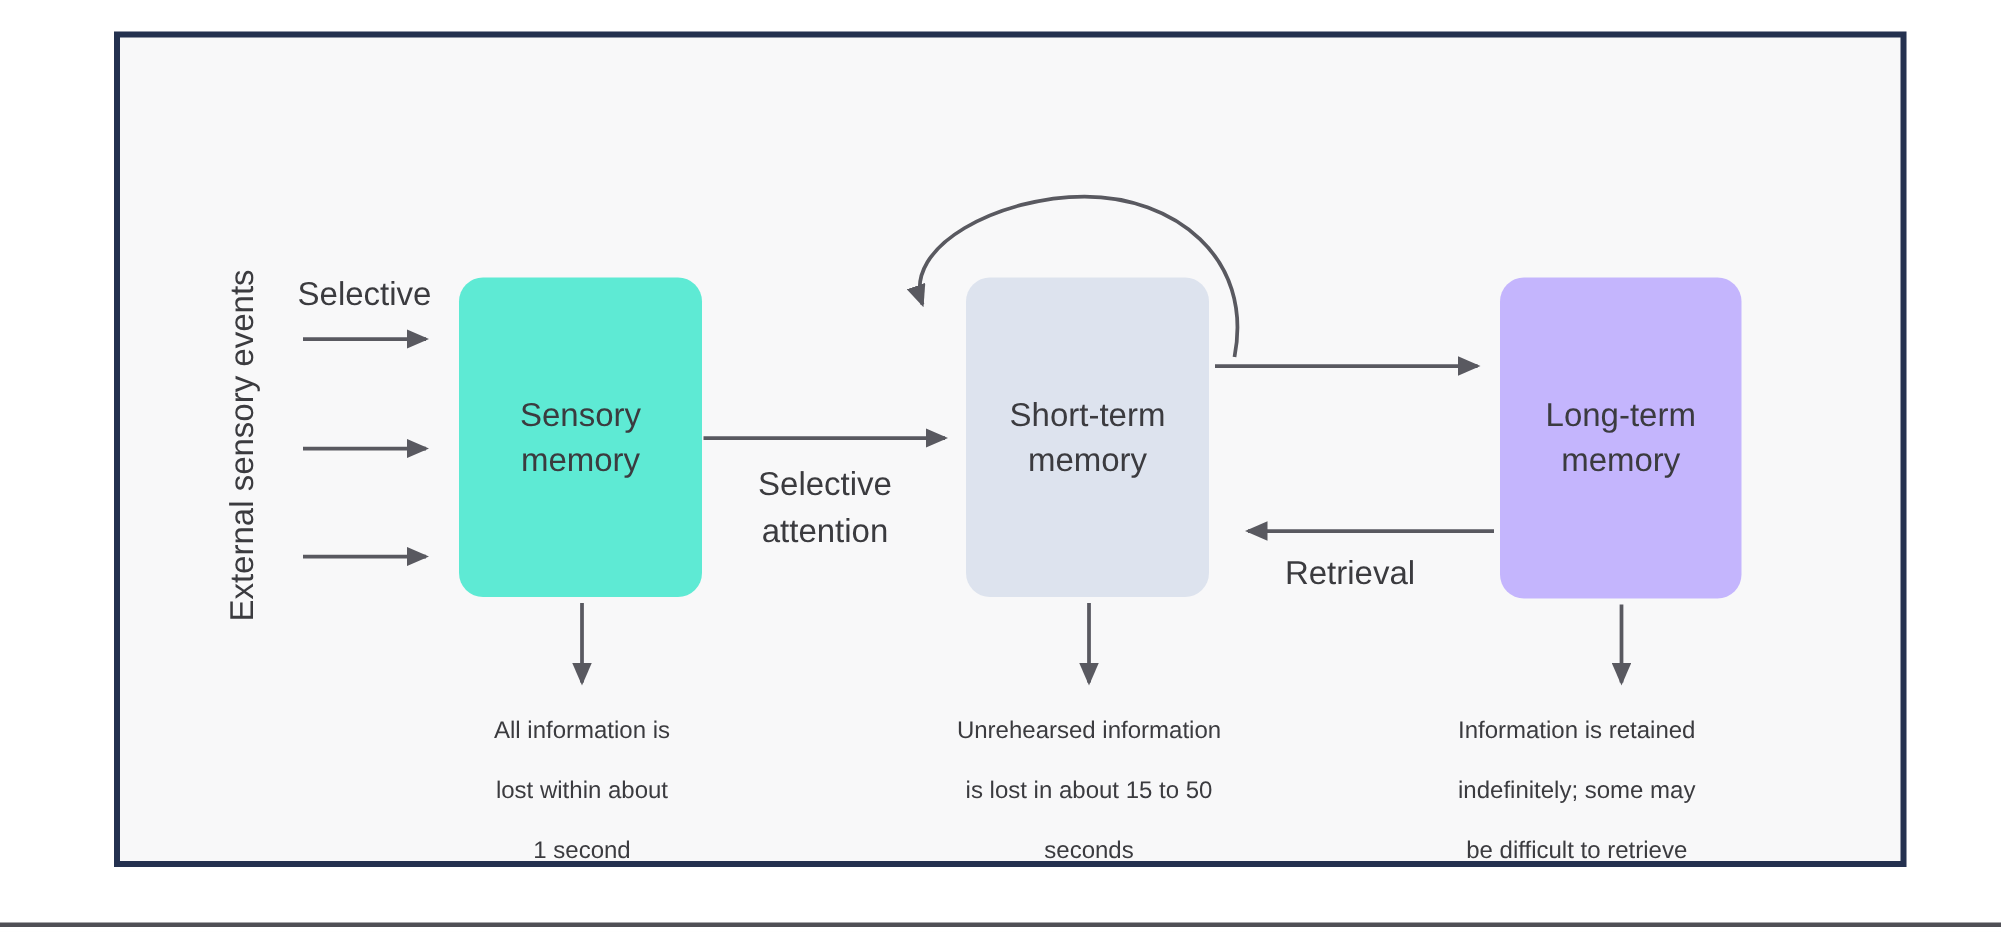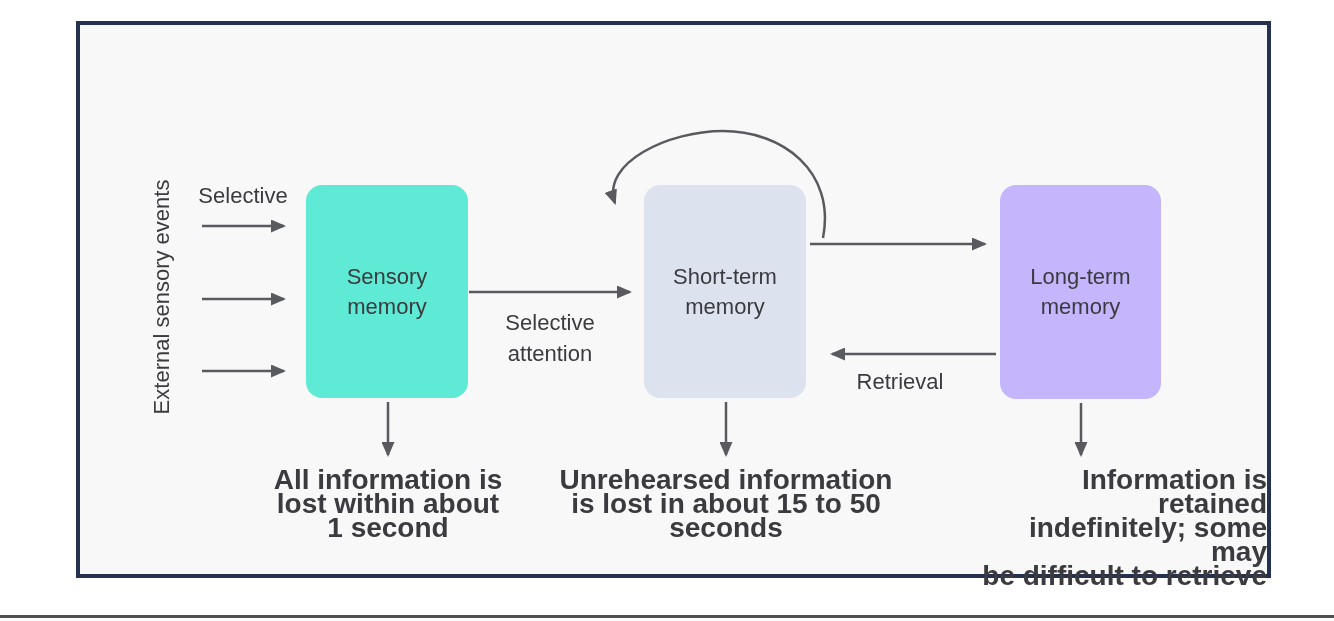--- a/index.html
+++ b/index.html
@@ -64,27 +64,26 @@
   }
   .lbl-encoding      { left: 163px; top: 155px; transform: translateX(-50%); }
   .lbl-selective     { left: 470px; top: 282px; transform: translateX(-50%); }
   .lbl-maintenance   { left: 642px; top: 37px;  transform: translateX(-50%); }
   .lbl-consolidation { left: 820px; top: 231px; transform: translateX(-50%); }
   .lbl-retrieval     { left: 820px; top: 341px; transform: translateX(-50%); }
 
   .caption {
     position: absolute;
     top: 443px;
-    font-size: 28px; line-height: 24px;
+    font-size: 16px; line-height: 40px;
     white-space: pre-line;
-    font-weight: bold;
   }
   .caption-sensory { left: 308px;  transform: translateX(-50%); text-align: center; }
   .caption-short   { left: 646px;  transform: translateX(-50%); text-align: center; }
-  .caption-long    { left: 892px;  text-align: right; }
+  .caption-long    { left: 892px;  text-align: center; }
 </style>
 </head>
 <body>
 
 <div class="page">
 
   <div class="card">
 
     <svg class="arrow-layer" viewBox="0 0 1188 550">
       <defs>

